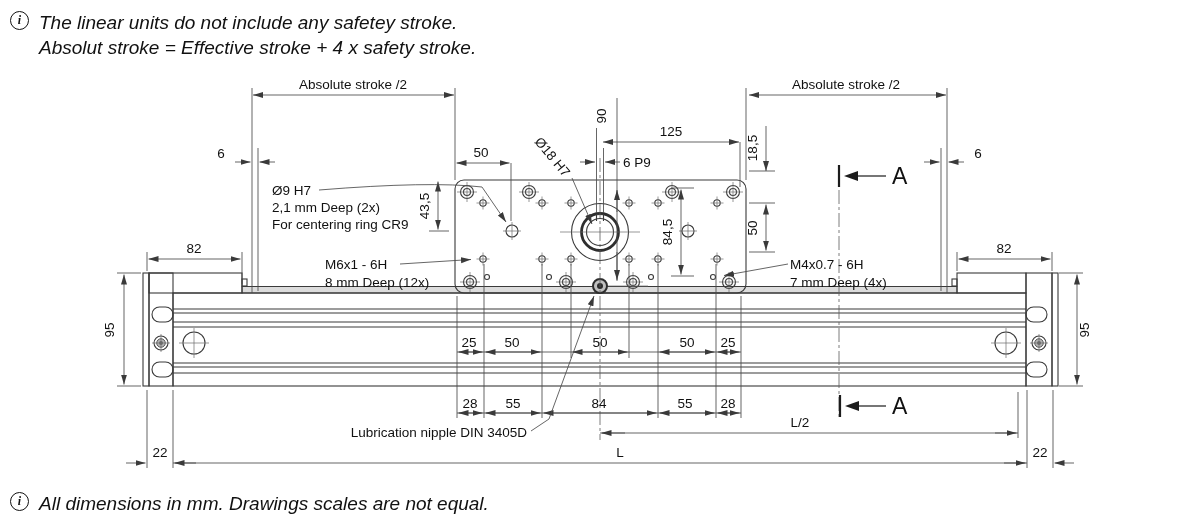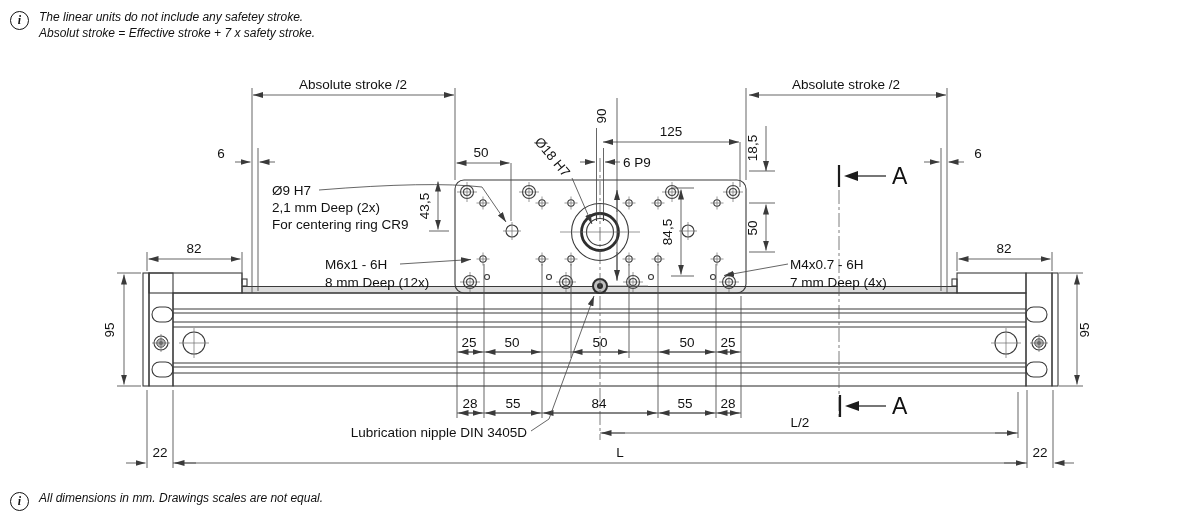--- a/index.html
+++ b/index.html
@@ -1,19 +1,19 @@
 <!DOCTYPE html>
 <html><head>
 <meta charset="utf-8">
 <style>
   html,body{margin:0;padding:0;background:#fff;}
   .canvas{position:relative;width:1200px;height:525px;background:#fff;overflow:hidden;
           font-family:"Liberation Sans",sans-serif;}
   .note{position:absolute;display:flex;gap:10px;align-items:flex-start;color:#111;}
-  .note .txt{font-style:italic;font-size:12px;line-height:1.32;color:#111;}
+  .note .txt{font-style:italic;font-size:19px;line-height:1.32;color:#111;}
   .info-icon{display:inline-flex;align-items:center;justify-content:center;
              width:17px;height:17px;border:1.6px solid #111;border-radius:50%;
              font-style:italic;font-size:12px;font-weight:bold;margin-top:1px;color:#111;
              font-family:"Liberation Serif",serif;}
   svg{position:absolute;left:0;top:0;}
   .obj{fill:none;stroke:#3a3a3a;stroke-width:1.1;}
   .objf{fill:#dcdcdc;stroke:#3a3a3a;stroke-width:1;}
   .bold{fill:none;stroke:#2e2e2e;stroke-width:2.8;}
   .th{fill:none;stroke:#6a6a6a;stroke-width:0.7;}
   .dim{fill:none;stroke:#4a4a4a;stroke-width:0.85;}
@@ -25,21 +25,21 @@
 </style>
 </head>
 <body>
 
 <div class="canvas">
 
   <div class="note" style="left:10px;top:10px;">
     <span class="info-icon">i</span>
     <div class="txt">
       <div>The linear units do not include any safetey stroke.</div>
-      <div>Absolut stroke = Effective stroke + 7 x safety stroke.</div>
+      <div>Absolut stroke = Effective stroke + 4 x safety stroke.</div>
     </div>
   </div>
 
   <div class="note" style="left:10px;top:491px;">
     <span class="info-icon">i</span>
     <div class="txt">All dimensions in mm. Drawings scales are not equal.</div>
   </div>
 
   <svg width="1200" height="525" viewBox="0 0 1200 525">
     <defs>

